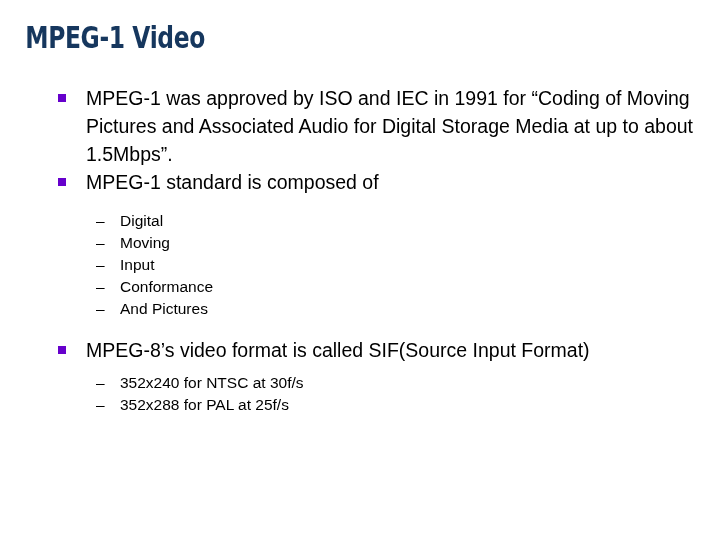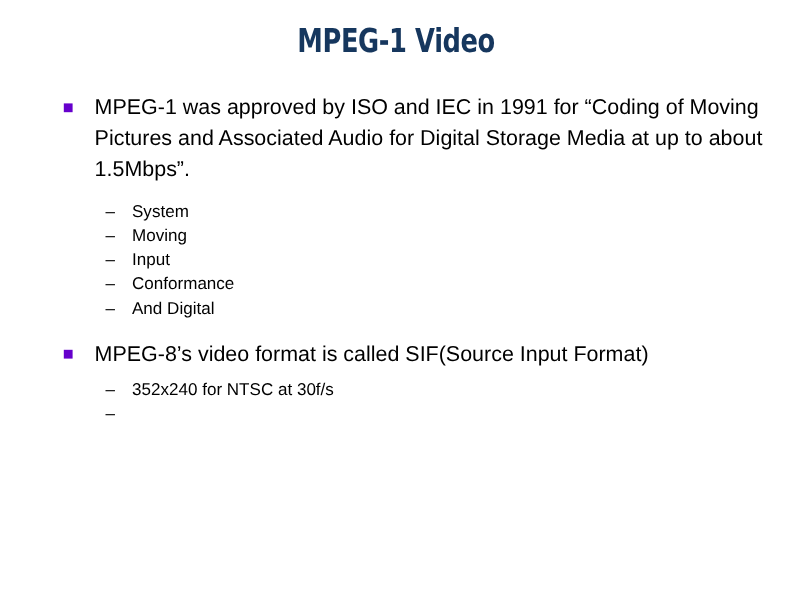--- a/index.html
+++ b/index.html
@@ -20,21 +20,21 @@
     height: 540px;
     background: #ffffff;
   }
 
   
   .title-area {
     position: absolute;
     left: 0;
     top: 22px;
     width: 720px;
-    text-align: center;
+    text-align: left;
   }
   .slide-title {
     display: inline-block;
     font-family: "DejaVu Sans", sans-serif;
     font-size: 30px;
     font-weight: bold;
     color: #16375e;
     letter-spacing: -0.5px;
     transform: scaleX(0.78);
     transform-origin: center center;
@@ -104,59 +104,64 @@
     <span class="slide-title">MPEG-1 Video</span>
   </div>
 
   <div class="body-area">
 
     <div class="lvl1">
       <span class="marker"></span>
       <span class="text">MPEG-1 was approved by ISO and IEC in 1991 for “Coding of Moving Pictures and Associated Audio for Digital Storage Media at up to about 1.5Mbps”.</span>
     </div>
 
+    <div class="lvl1">
+      <span class="marker"></span>
+      <span class="text">MPEG-1 standard is composed of</span>
+    </div>
 
     <div class="gap-md"></div>
 
     <div class="lvl2-list">
       <div class="lvl2">
         <span class="dash">–</span>
-        <span>System</span>
+        <span>Digital</span>
       </div>
       <div class="lvl2">
         <span class="dash">–</span>
         <span>Moving</span>
       </div>
       <div class="lvl2">
         <span class="dash">–</span>
         <span>Input</span>
       </div>
       <div class="lvl2">
         <span class="dash">–</span>
         <span>Conformance</span>
       </div>
       <div class="lvl2">
         <span class="dash">–</span>
-        <span>And Digital</span>
+        <span>And Pictures</span>
       </div>
     </div>
 
     <div class="gap-lg"></div>
 
     <div class="lvl1">
       <span class="marker"></span>
       <span class="text">MPEG-8’s video format is called SIF(Source Input Format)</span>
     </div>
 
     <div class="gap-sm"></div>
 
     <div class="lvl2-list">
       <div class="lvl2">
         <span class="dash">–</span>
         <span>352x240 for NTSC at 30f/s</span>
       </div>
       <div class="lvl2">
         <span class="dash">–</span>
+        <span>352x288 for PAL at 25f/s</span>
       </div>
     </div>
 
   </div>
 </div>
 
 </body></html>

